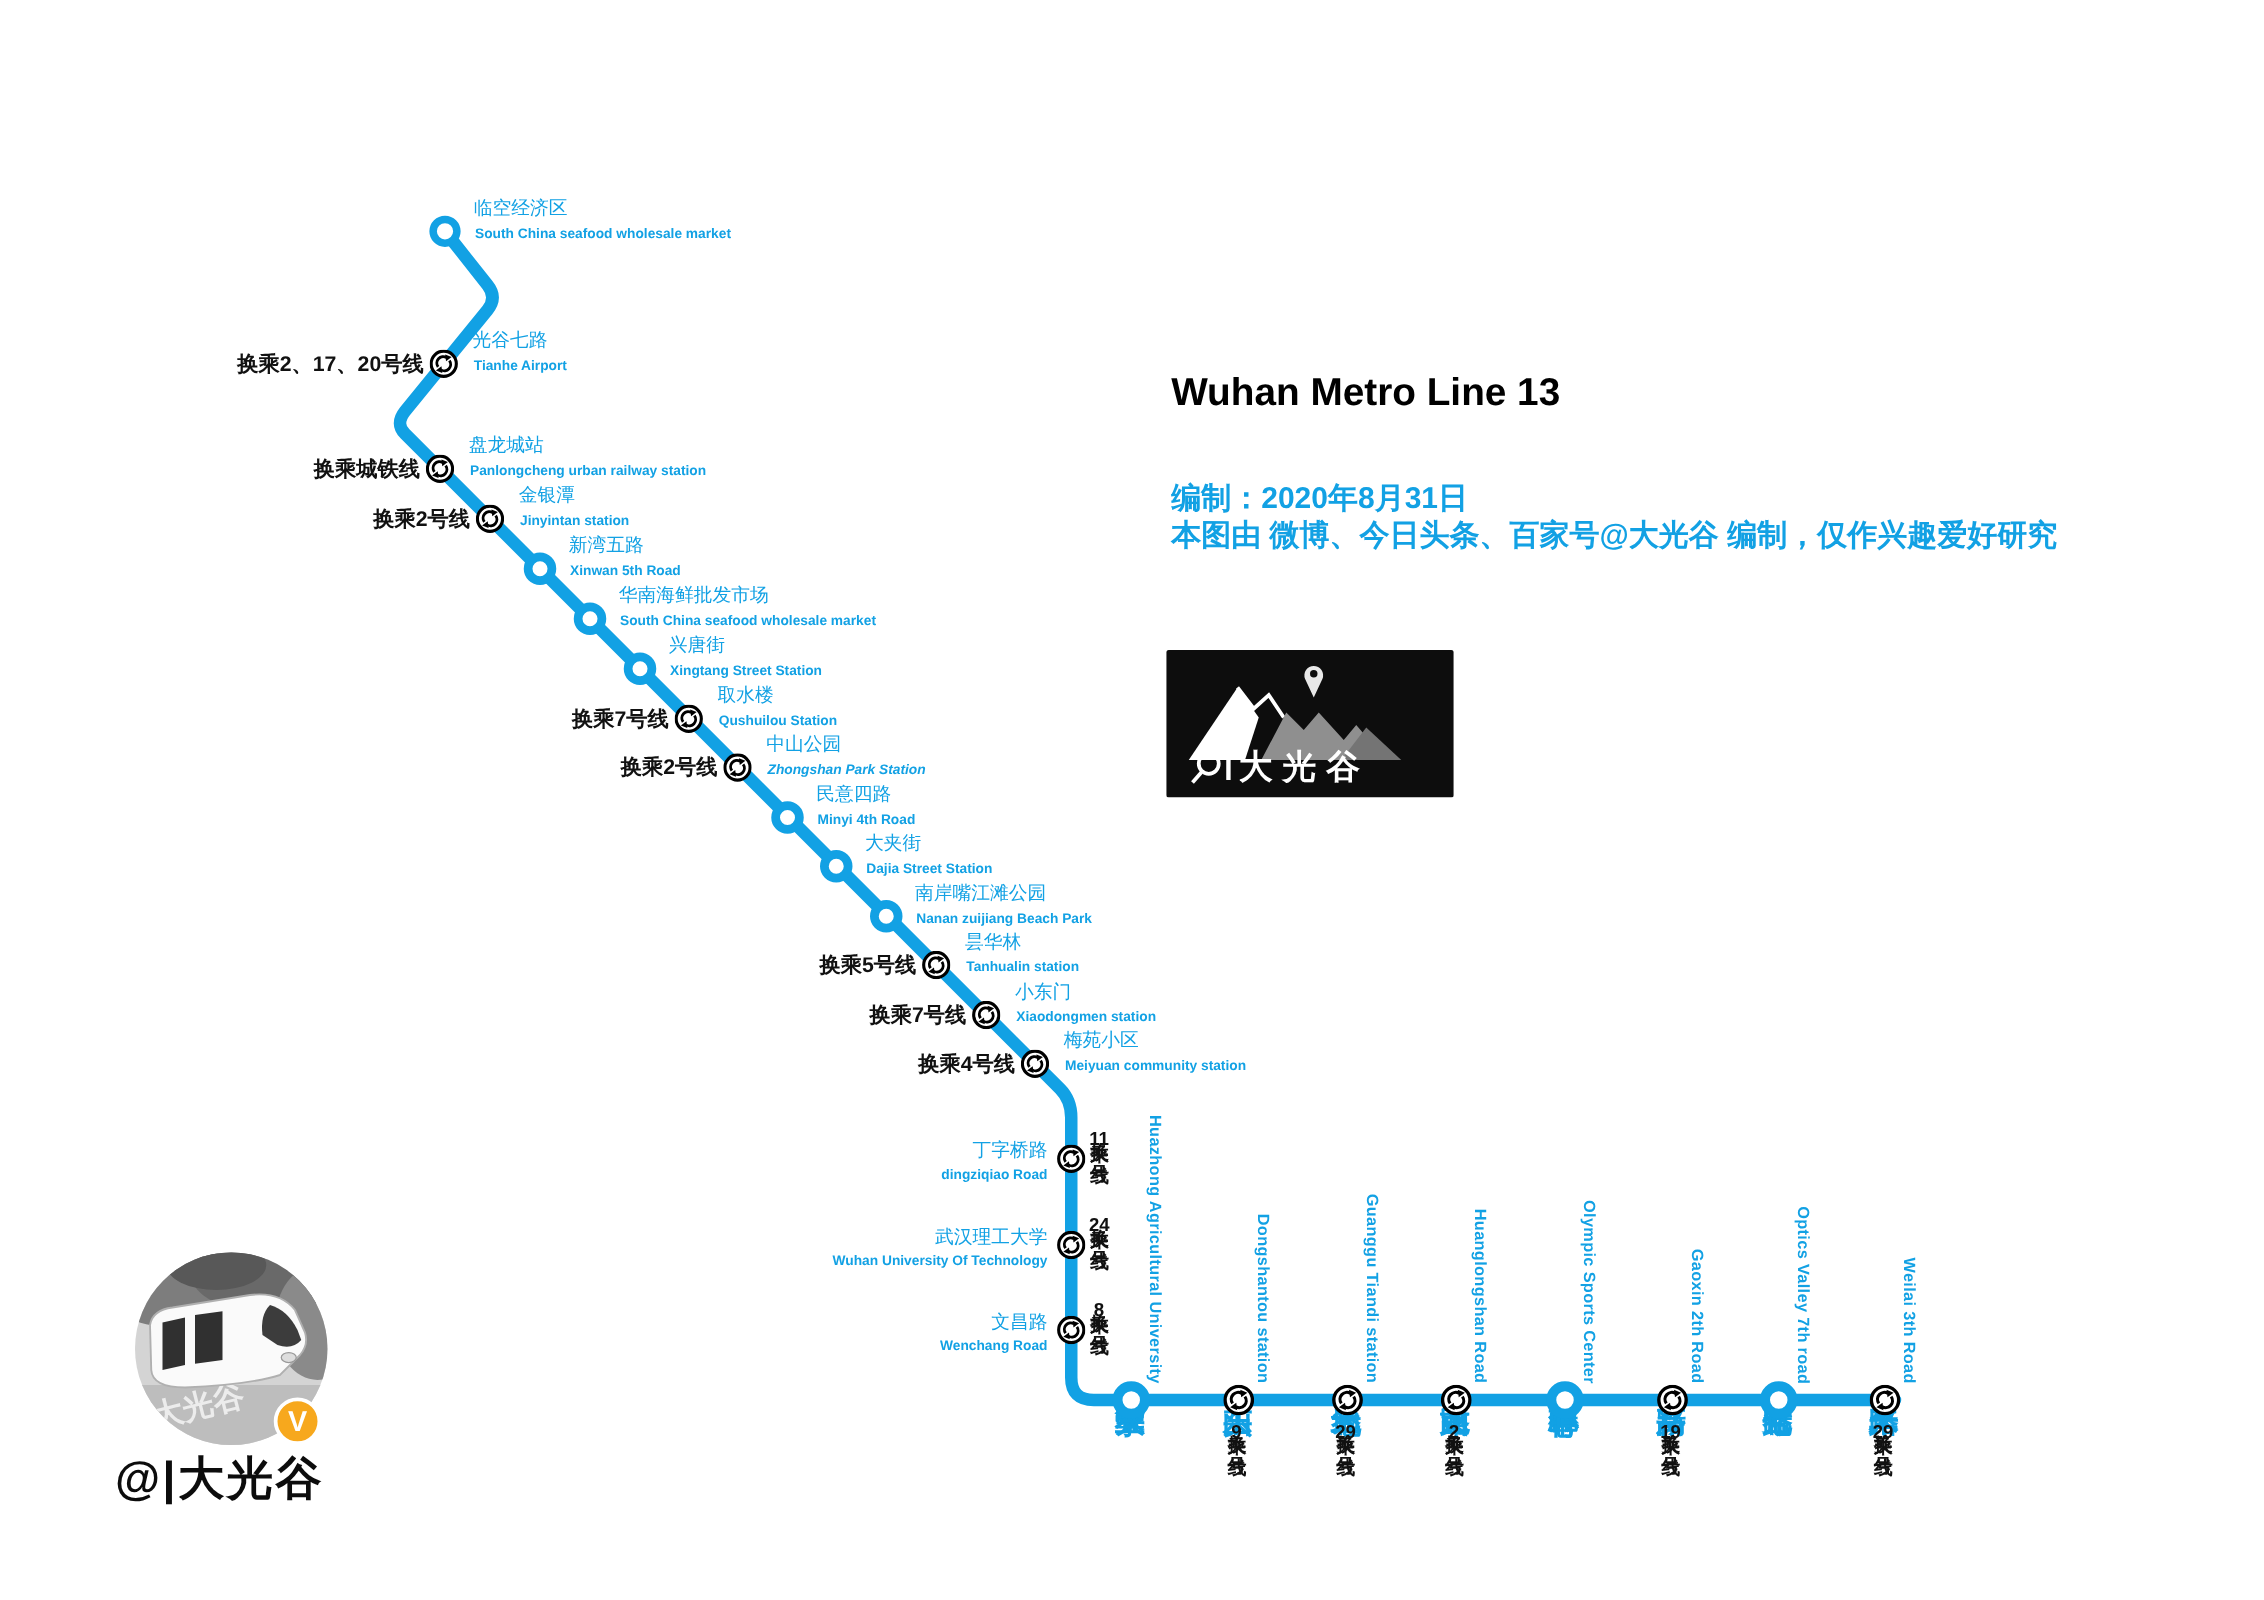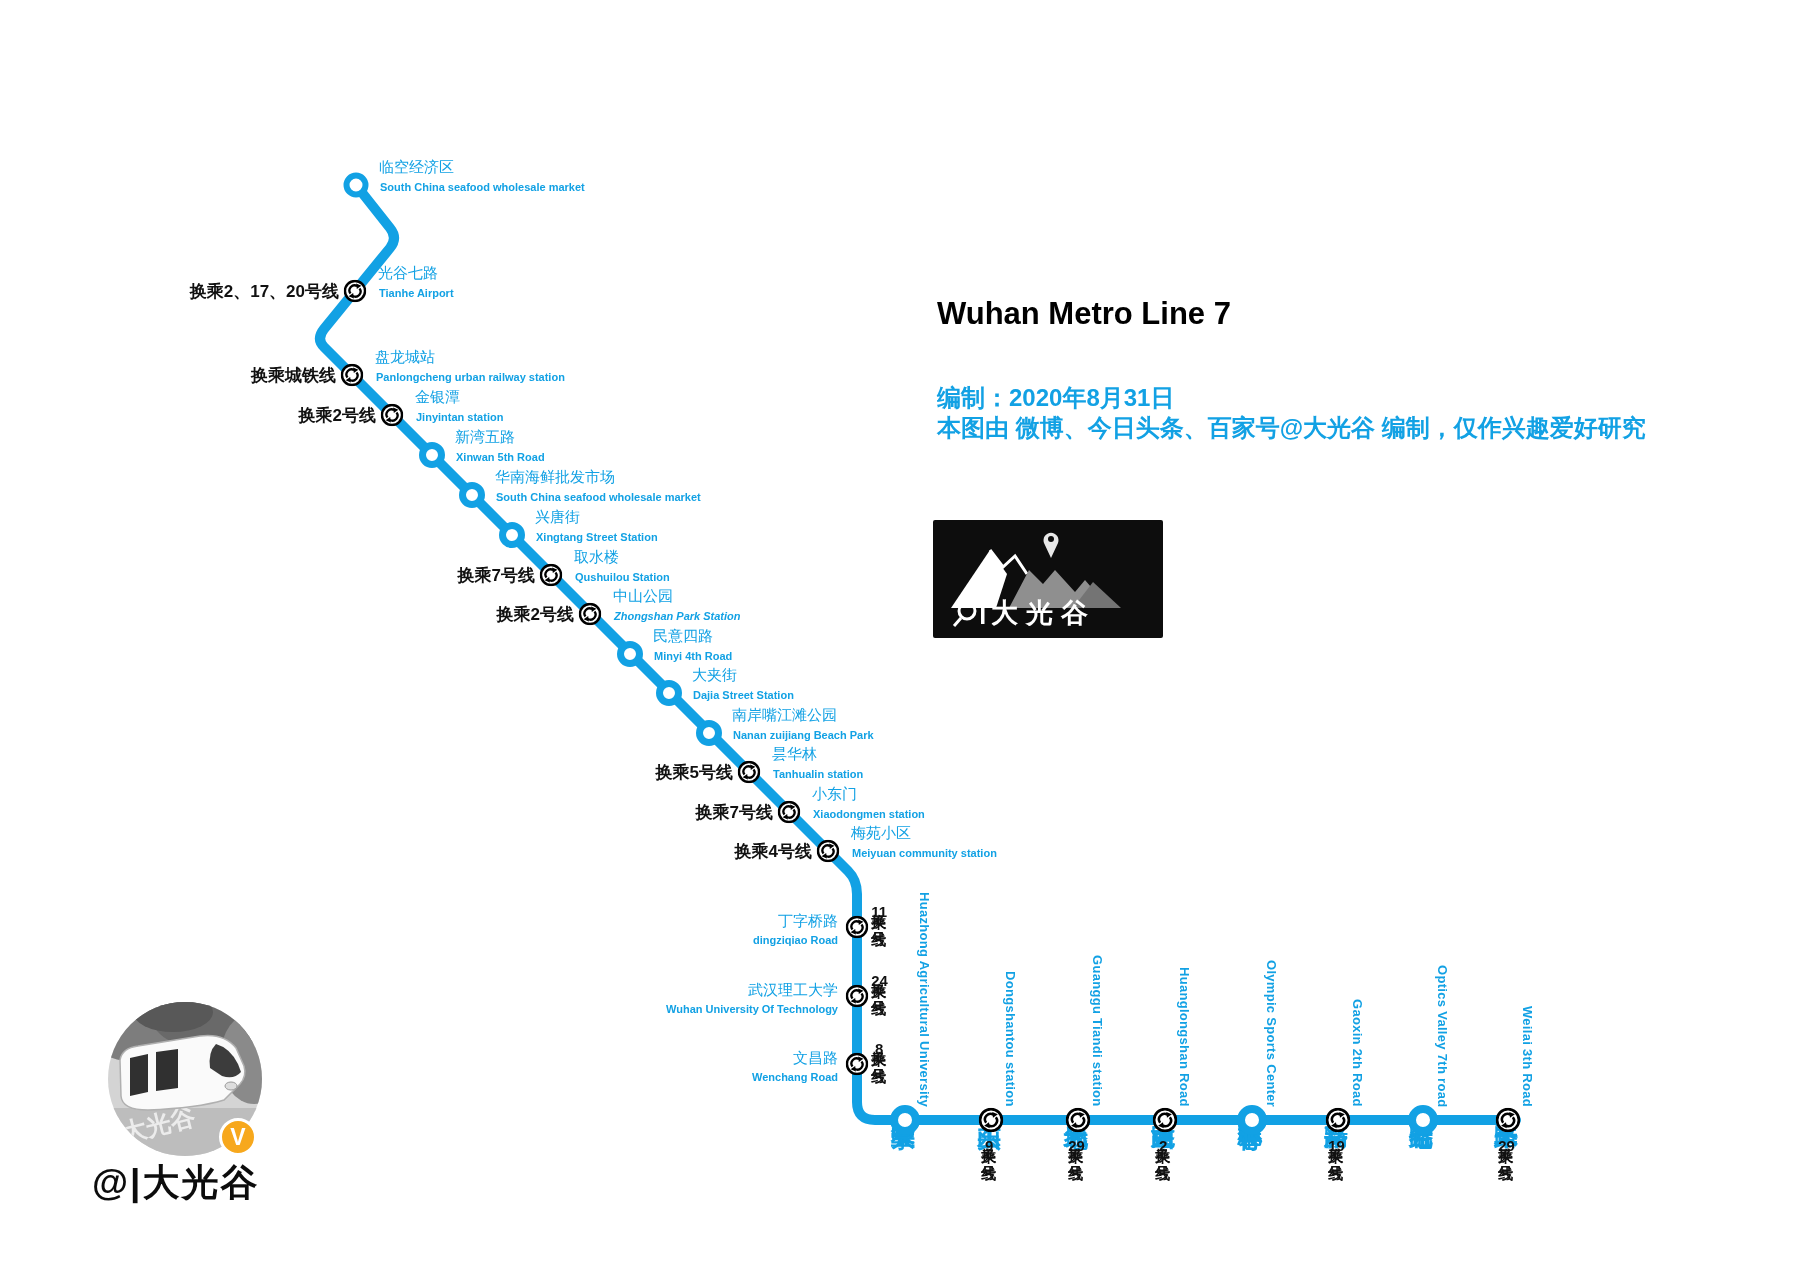--- a/index.html
+++ b/index.html
@@ -206,21 +206,21 @@
       <svg viewBox="0 0 24 24" class="marker xmark big" style="left: 1508px; top: 1120px;">
         <use href="#transfer-icon" xlink:href="#transfer-icon"></use>
       </svg>
       <div class="hlabel" style="left: 1494px; bottom: 173px;">
         <span class="vzh">未来三路</span>
         <span class="ven">Weilai 3th Road</span>
       </div>
       <div class="xcol" style="left: 1498px; top: 1136px;">换乘<span class="tcy">29</span>号线</div>
     </div>
 
-  <div class="info-title">Wuhan Metro Line 7</div>
+  <div class="info-title">Wuhan Metro Line 13</div>
   <div class="info-l l1">编制：2020年8月31日</div>
   <div class="info-l l2">本图由 微博、今日头条、百家号@大光谷 编制，仅作兴趣爱好研究</div>
 
   <svg id="brandbox" viewBox="0 0 230 118">
     <rect width="230" height="118" rx="2" fill="#0d0d0d"></rect>
     <g>
       <path d="M18,88 L57,30 L74,54 L63,88 Z" fill="#ffffff"></path>
       <path d="M57,30 L70,47 L82,36 L94,54" stroke="#ffffff" stroke-width="3" fill="none"></path>
       <path d="M76,88 L96,50 L110,64 L122,50 L142,72 L152,60 L176,88 Z" fill="#8f8f8f"></path>
       <path d="M140,88 L160,62 L188,88 Z" fill="#747474"></path>

